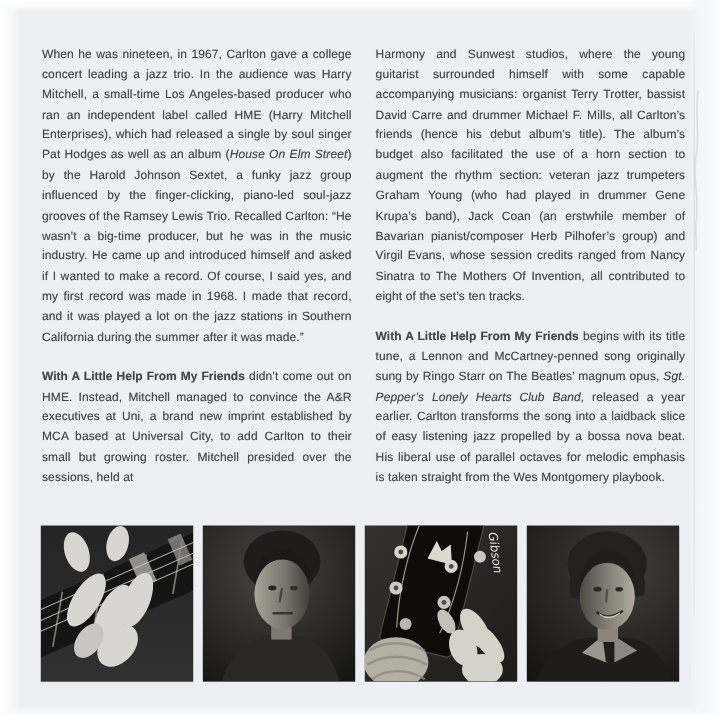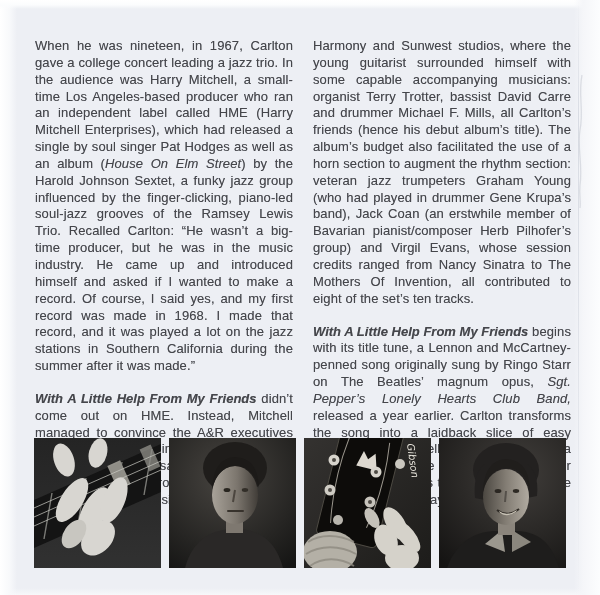--- a/index.html
+++ b/index.html
@@ -23,29 +23,29 @@
     background:linear-gradient(to top,#f7f8fa 0%,rgba(247,248,250,0) 100%);}
   .artifact{position:absolute;right:14px;top:70px;opacity:.8;}
 
   
   .content{
     position:absolute;left:35px;top:38px;width:537px;
     display:flex;gap:20px;
   }
   .col{
     width:258px;
-    font-size:13px;line-height:16.85px;
+    font-size:10px;line-height:16.85px;
     text-align:justify;
     color:#45464b;
     letter-spacing:.1px;
     text-shadow:0 0 .6px rgba(90,92,100,.55);
   }
   .col p{margin:0 0 16px 0;}
   .seg-italic{font-style:italic;}
-  .seg-bold-italic{font-style:italic;font-weight:bold;letter-spacing:0;}
+  .seg-bold-italic{font-weight:bold;letter-spacing:0;}
 
   
   .photo-strip{
     position:absolute;left:34px;top:438px;width:532px;height:130px;
     display:flex;gap:8px;
   }
   .photo{width:127px;height:130px;overflow:hidden;background:#1d1c1b;}
   .photo svg{display:block;}
 </style>
 </head>

